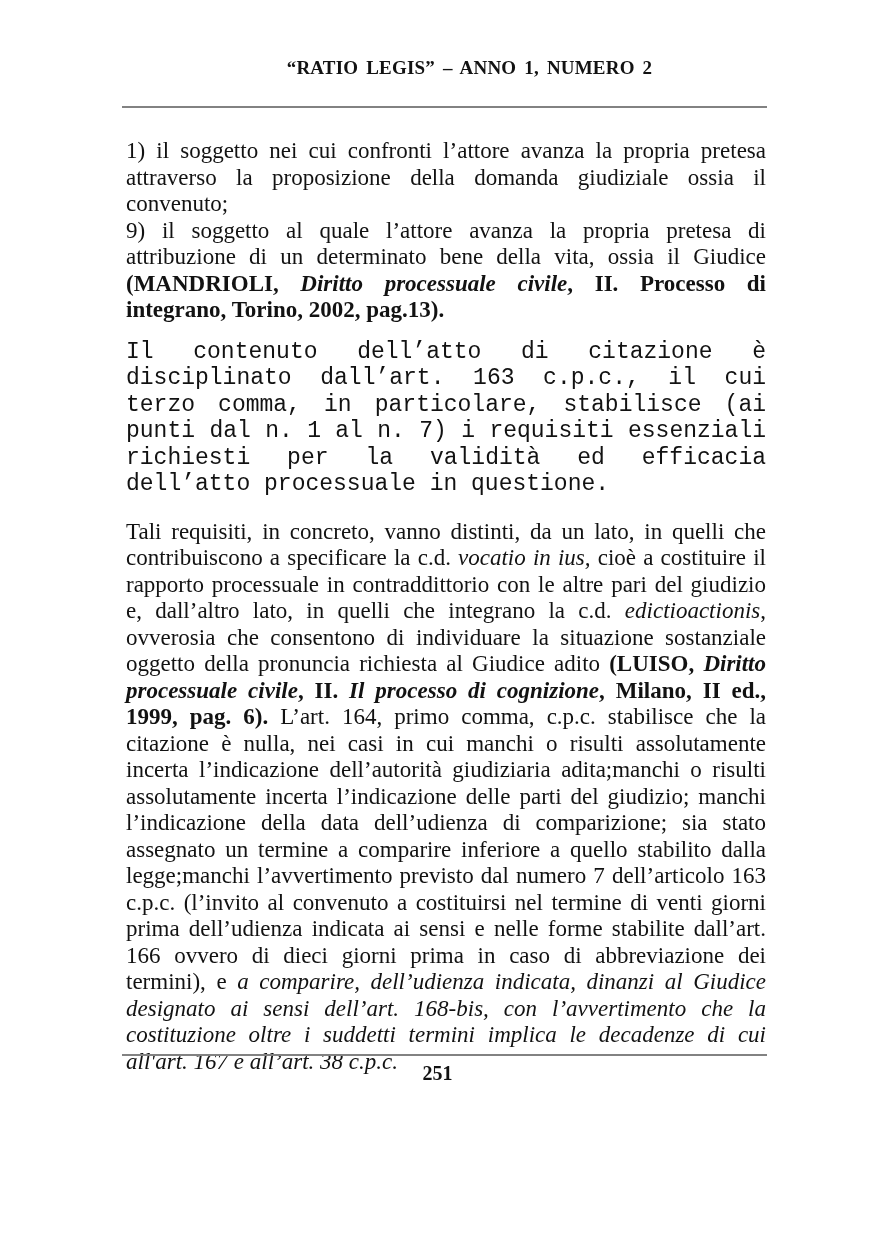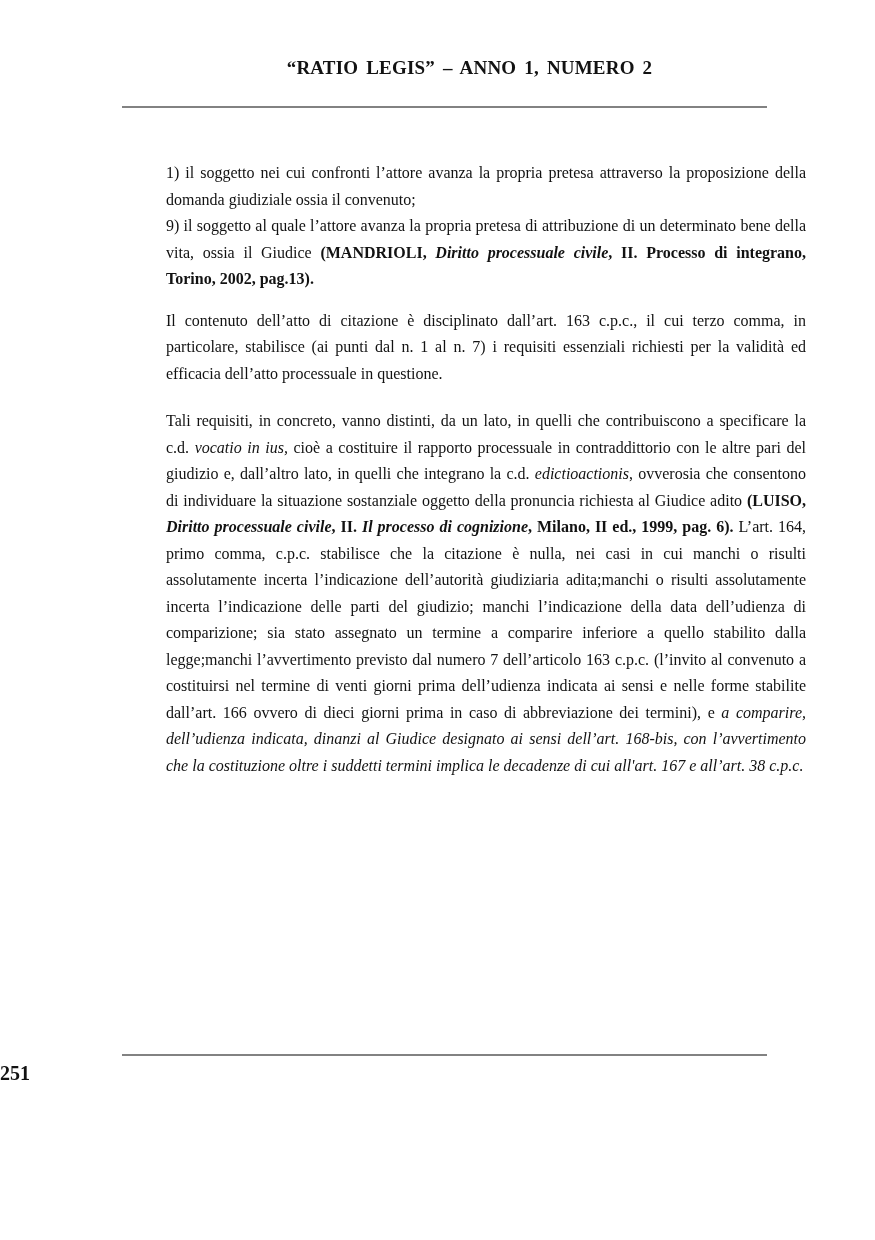--- a/index.html
+++ b/index.html
@@ -33,40 +33,40 @@
     position: absolute;
     left: 122px;
     width: 645px;
     height: 2px;
     background: #828282;
   }
   .rule-top { top: 106px; }
   .rule-bottom { top: 1054px; }
   .text-body {
     position: absolute;
-    top: 160px;
+    top: 138px;
     left: 126px;
     width: 640px;
-    font-size: 16px;
+    font-size: 23px;
     line-height: 26.5px;
     text-align: justify;
-    margin-left: 40px;
   }
   .block { margin: 0; }
-  .block.spaced-sm { margin-top: 15px; }
+  .block.spaced-sm { margin-top: 15px; font-family: Liberation Mono, monospace; }
   .block.spaced-md { margin-top: 21px; }
   .run-normal { font-weight: normal; font-style: normal; }
   .run-bold { font-weight: bold; font-style: normal; }
   .run-italic { font-style: italic; font-weight: normal; }
   .run-bolditalic { font-weight: bold; font-style: italic; }
   .page-number {
     position: absolute;
     top: 1062px;
     left: 0;
     width: 100%;
+    text-align: center;
     font-size: 20px;
     font-weight: bold;
   }
 </style>
 </head>
 <body>
 
 <div class="page">
 
   <div class="running-head">“RATIO LEGIS” – ANNO 1, NUMERO 2</div>

